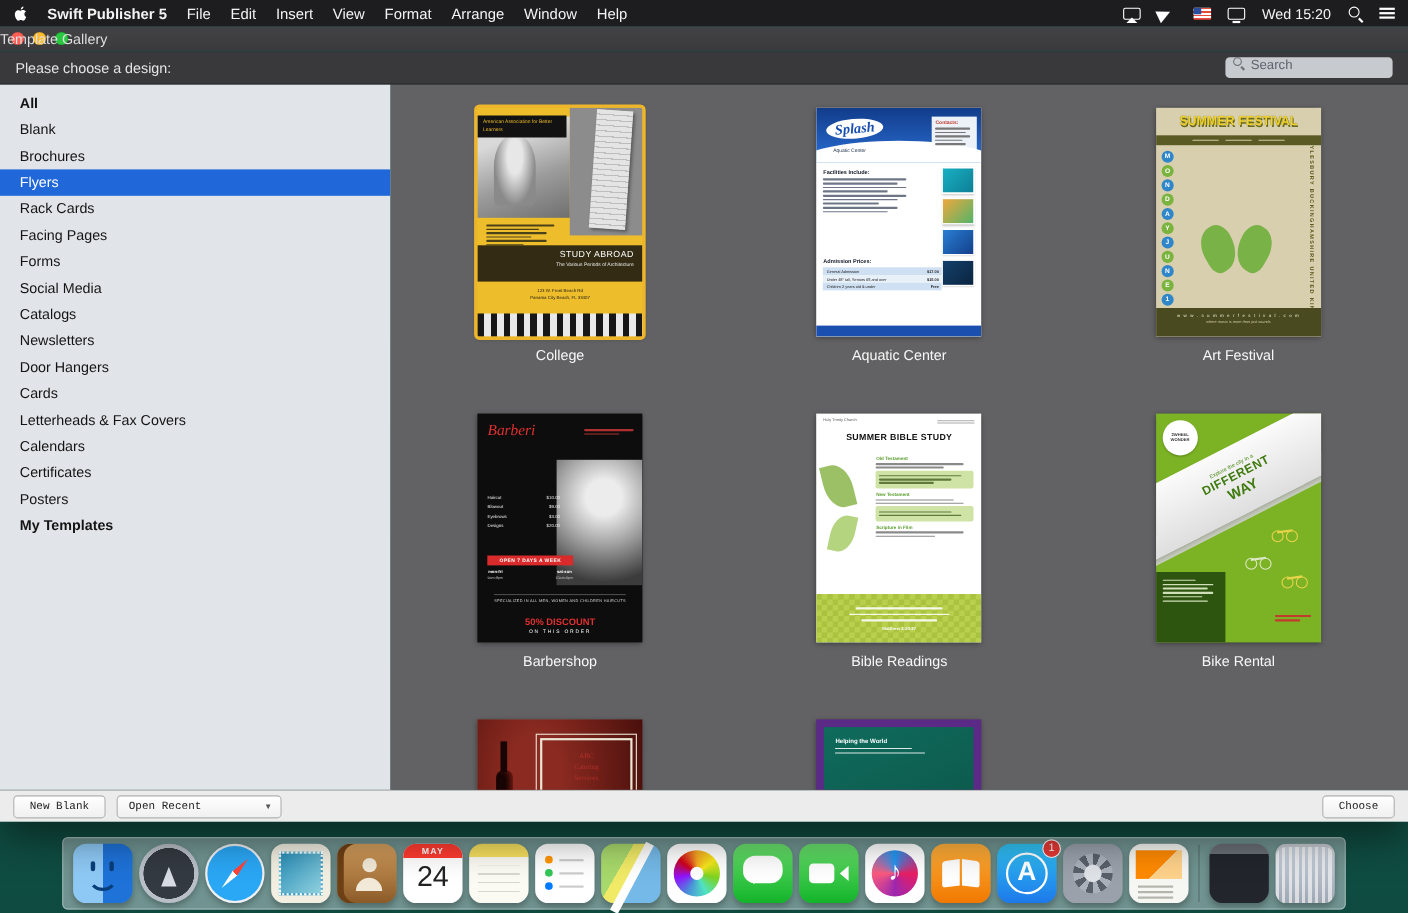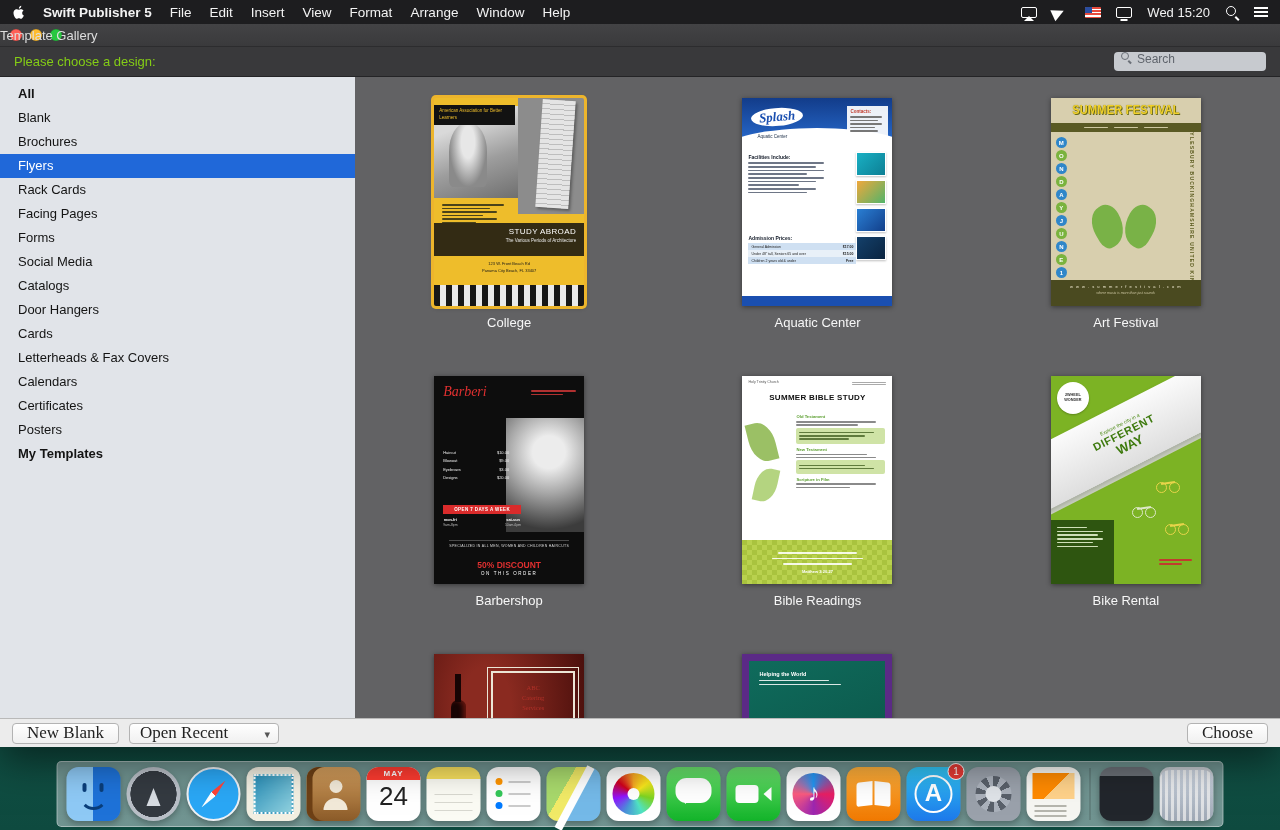--- a/index.html
+++ b/index.html
@@ -30,21 +30,21 @@
   .mi-nc::before{content:"";position:absolute;left:0;top:1px;width:14px;height:1.6px;background:#fff;box-shadow:0 4px 0 #fff,0 8px 0 #fff}
 
   
   .window{position:absolute;top:24px;left:0;right:0;height:723px;display:flex;flex-direction:column;box-shadow:0 14px 36px rgba(0,0,0,.5);z-index:10}
   .titlebar{height:23px;background:linear-gradient(#434345,#3a3a3c);border-bottom:1px solid #2c2c2e;position:relative;display:flex;align-items:center;flex:0 0 auto}
   .tl-group{position:absolute;left:10px;top:5px;display:flex;gap:8px}
   .tl-btn{width:12px;height:12px;border-radius:50%;box-shadow:inset 0 0 0 .5px rgba(0,0,0,.25)}
   .tl-close{background:#ff5f57}.tl-min{background:#febc2e}.tl-zoom{background:#28c840}
   .win-title{position:absolute;left:0;right:0;text-align:left;font-size:13px;color:#dedede}
   .toolbar{height:30px;background:#39393b;border-bottom:1px solid #242426;display:flex;align-items:center;padding:0 14px;flex:0 0 auto}
-  .prompt{color:#84cc16;font-size:13px}
+  .prompt{color:#e5e5e5;font-size:13px}
   .search{margin-left:auto;width:152px;height:19px;background:#c7cacf;border-radius:4px;display:flex;align-items:flex-start;gap:5px;padding:0 7px}
   .search .mag{width:11px;height:11px;position:relative;flex:0 0 auto}
   .search .mag::before{content:"";position:absolute;left:0;top:0;width:6px;height:6px;border:1.5px solid #6b7078;border-radius:50%}
   .search .mag::after{content:"";position:absolute;left:8px;top:8px;width:4px;height:1.5px;background:#6b7078;transform:rotate(45deg);transform-origin:0 0}
   .search input{border:none;outline:none;background:transparent;font-size:12px;color:#333;width:100%;font-family:inherit}
   .search input::placeholder{color:#5f646c}
 
   .win-body{flex:1;display:flex;min-height:0}
   .sidebar{width:355px;background:#e1e4e9;padding-top:5px;overflow:hidden;flex:0 0 auto}
   .side-item{height:24px;line-height:24px;padding-left:18px;font-size:13px;color:#141414;white-space:nowrap;cursor:default}
@@ -186,21 +186,21 @@
   .ct-frame span{display:block}
 
   
   .t-help{background:#5b2a86}
   .hp-inner{position:absolute;inset:7px;background:linear-gradient(155deg,#0f6b5c,#0a4a3e);padding:10px}
   .hp-title{font-size:5.5px;font-weight:bold;color:#fff;margin-bottom:3px}
   .hp-inner .tl{height:1.4px;background:rgba(255,255,255,.85);margin:2.2px 0}
 
   
   .footer{height:29px;background:#ececec;border-top:1px solid #b9b9b9;display:flex;align-items:center;padding:0 12px;gap:10px;flex:0 0 auto}
-  .btn{height:21px;padding:0 14px;background:linear-gradient(#ffffff,#f0f0f0);border:1px solid #b3b3b3;border-radius:4px;font-size:17px;color:#222;display:inline-flex;align-items:center;font-family:Liberation Serif, serif}
+  .btn{height:21px;padding:0 14px;background:linear-gradient(#ffffff,#f0f0f0);border:1px solid #b3b3b3;border-radius:4px;font-size:10px;color:#222;display:inline-flex;align-items:center;font-family:Liberation Mono, monospace}
   .popup{width:150px;justify-content:space-between;padding:0 8px 0 10px}
   .chev::after{content:"▾";font-size:11px;color:#555}
   .spacer{flex:1}
 
   
   .desktop{position:absolute;left:0;right:0;bottom:0;height:83px}
   .dock{position:absolute;left:50%;transform:translateX(-50%);bottom:3px;height:66px;display:flex;align-items:center;gap:6px;padding:5px 9px;background:rgba(232,238,244,.45);border:1px solid rgba(255,255,255,.4);border-radius:5px}
   .dock-sep{width:1px;height:52px;background:rgba(20,20,20,.3);margin:0 3px}
   .dock-icon{width:54px;height:54px;border-radius:12px;position:relative;flex:0 0 auto;box-shadow:0 3px 6px rgba(0,0,0,.28)}
   .dock-badge{position:absolute;top:-4px;right:-4px;min-width:17px;height:17px;border-radius:9px;background:#e53935;color:#fff;font-size:10px;display:flex;align-items:center;justify-content:center;border:1px solid #fff;padding:0 3px}
@@ -308,20 +308,21 @@
       <div class="sidebar">
           <div class="side-item bold">All</div>
           <div class="side-item">Blank</div>
           <div class="side-item">Brochures</div>
           <div class="side-item selected">Flyers</div>
           <div class="side-item">Rack Cards</div>
           <div class="side-item">Facing Pages</div>
           <div class="side-item">Forms</div>
           <div class="side-item">Social Media</div>
           <div class="side-item">Catalogs</div>
+          <div class="side-item">Newsletters</div>
           <div class="side-item">Door Hangers</div>
           <div class="side-item">Cards</div>
           <div class="side-item">Letterheads &amp; Fax Covers</div>
           <div class="side-item">Calendars</div>
           <div class="side-item">Certificates</div>
           <div class="side-item">Posters</div>
           <div class="side-item bold">My Templates</div>
         </div>
 
       <div class="gallery">

